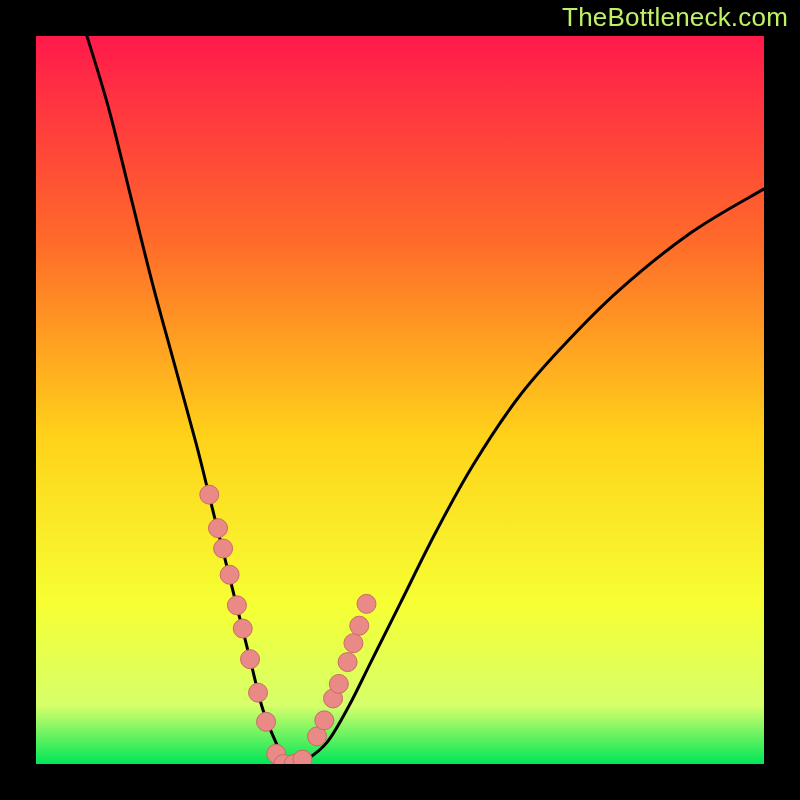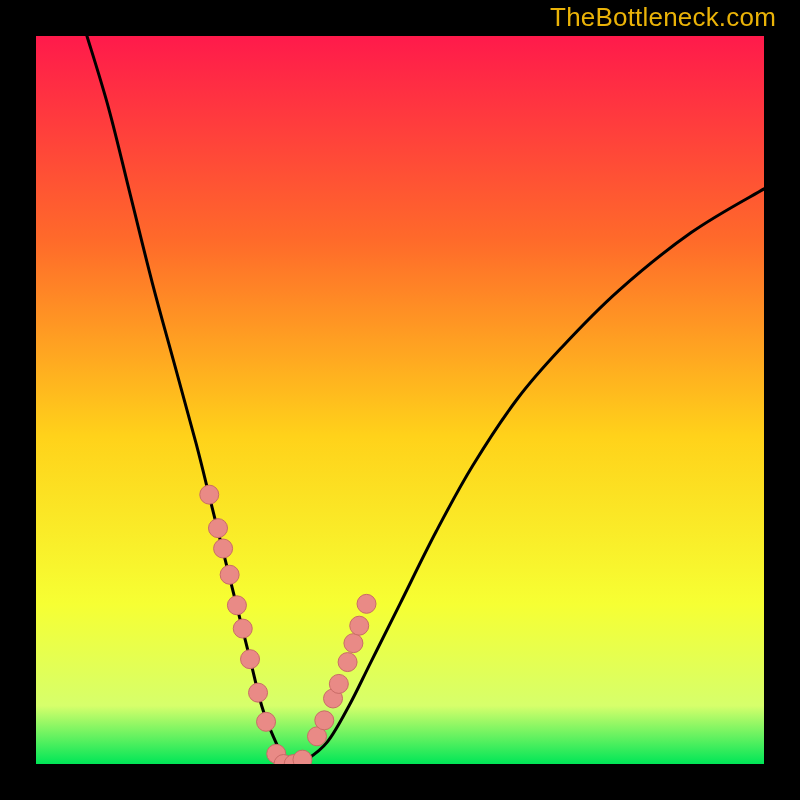--- a/index.html
+++ b/index.html
@@ -12,25 +12,25 @@
   }
   .frame {
     position: relative;
     width: 800px;
     height: 800px;
     background: #000;
   }
   .watermark {
     position: absolute;
     top: 2px;
-    right: 24px;
+    right: 12px;
     font-family: Arial, Helvetica, sans-serif;
     font-size: 26px;
     font-weight: 500;
-    color: #eab308;
+    color: #bef264;
     letter-spacing: 0.2px;
     z-index: 10;
   }
   .plot-wrap {
     position: absolute;
     left: 36px;
     top: 36px;
     width: 728px;
     height: 728px;
   }

